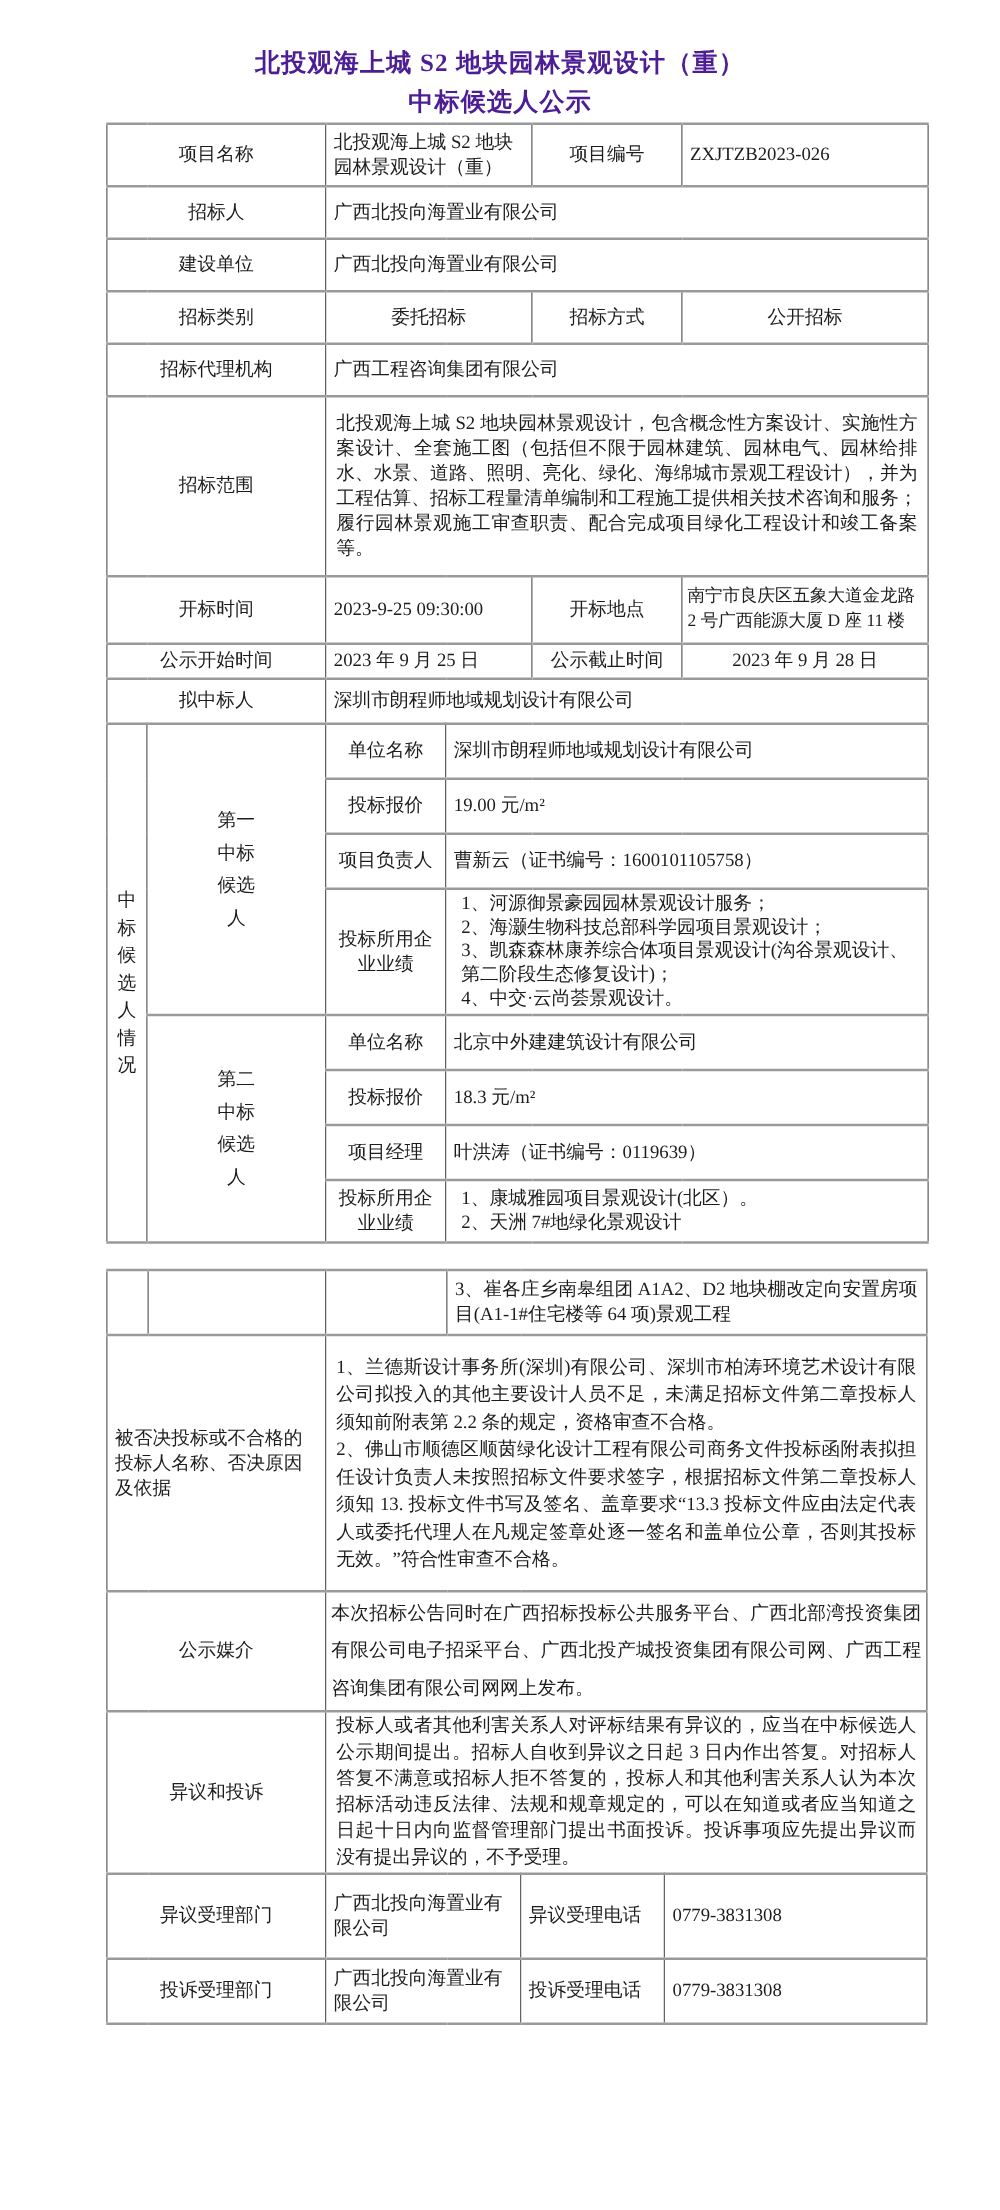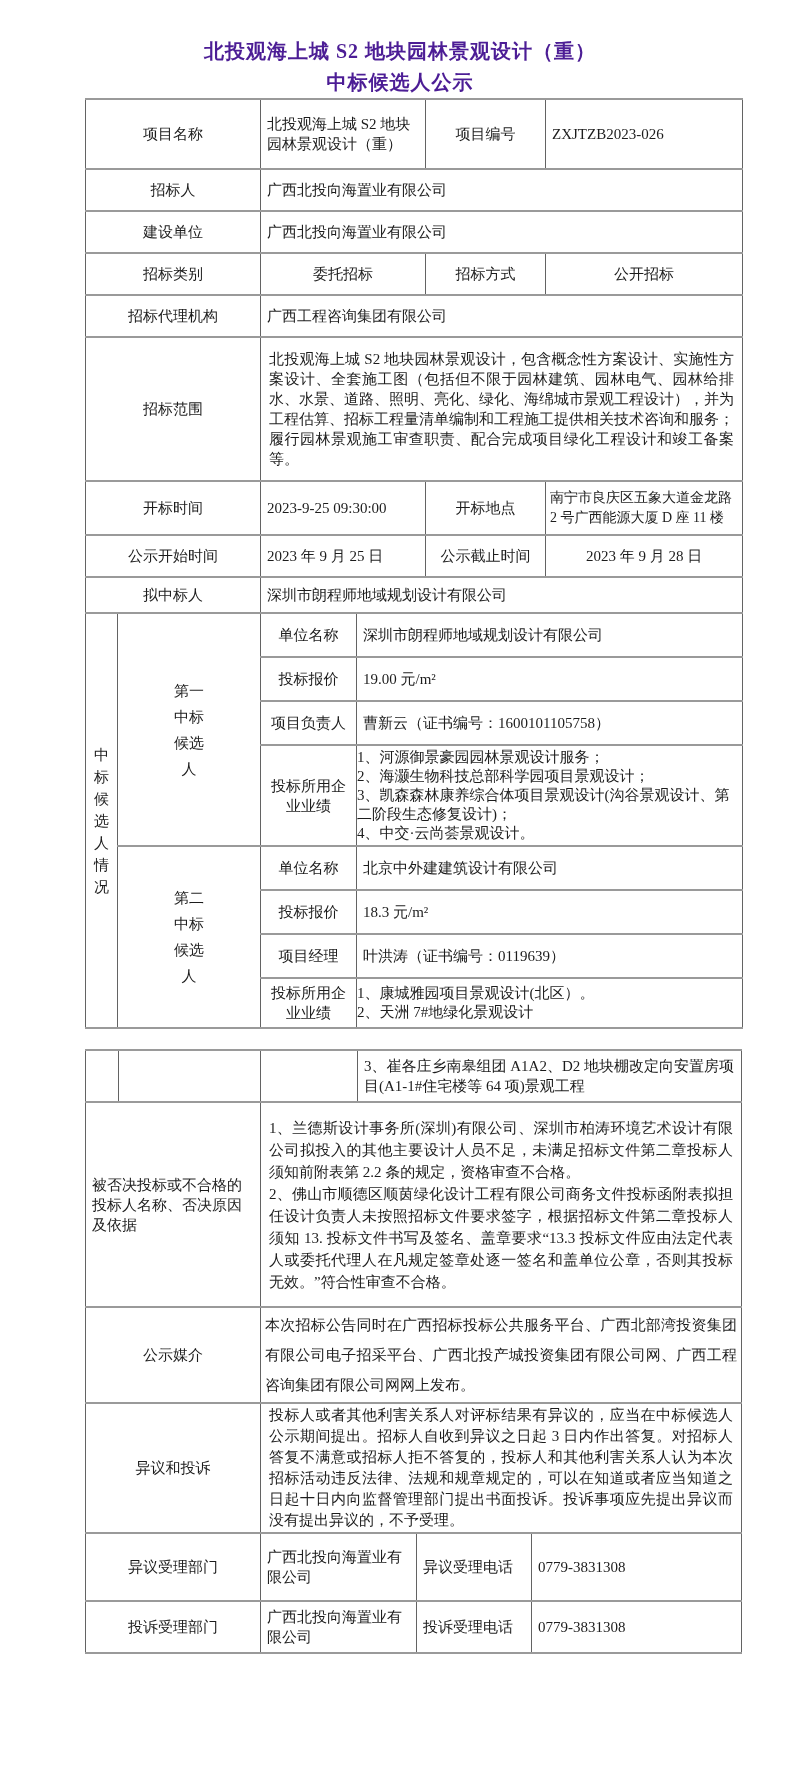--- a/index.html
+++ b/index.html
@@ -46,21 +46,21 @@
     overflow: hidden;
     word-break: break-all;
   }
   .lbl  { text-align: center; padding: 2px 2px; }
   .val  { text-align: left; }
   .ctr  { text-align: center; }
   .pre  { white-space: pre-line; }
   .just { text-align: justify; }
   .rank { line-height: 26px; }
   .vsec { line-height: 22px; padding: 2px 1px; }
-  .records  { line-height: 19px; padding: 2px 0; }
+  .records  { line-height: 19px; padding: 2px 12px; }
   .reclabel { line-height: 20px; }
   .scope    { line-height: 20px; padding: 2px 8px; }
   .addr     { font-size: 14px; line-height: 20px; padding: 2px 4px; }
   .reject   { line-height: 22px; padding: 2px 8px; }
   .media    { line-height: 30px; padding: 2px 4px; }
   .objn     { line-height: 21px; padding: 1px 8px; }
 </style>
 </head>
 <body>
 
@@ -70,21 +70,21 @@
 <table class="doc-table t1">
   <colgroup>
     <col style="width:32px">
       <col style="width:143px">
       <col style="width:96px">
     <col style="width:69px">
       <col style="width:120px">
       <col style="width:197px">
   </colgroup>
   <tbody>
-      <tr style="height:70px">
+      <tr style="height:50px">
     <td colspan="2" class="lbl">项目名称</td>
     <td colspan="2" class="val pre">北投观海上城 S2 地块
 园林景观设计（重）</td>
     <td class="lbl">项目编号</td>
     <td class="val">ZXJTZB2023-026</td>
   </tr>
   <tr style="height:42px">
     <td colspan="2" class="lbl">招标人</td>
     <td colspan="4" class="val">广西北投向海置业有限公司</td>
   </tr>
@@ -105,21 +105,21 @@
   <tr style="height:144px">
     <td colspan="2" class="lbl">招标范围</td>
     <td colspan="4" class="val just scope">北投观海上城 S2 地块园林景观设计，包含概念性方案设计、实施性方案设计、全套施工图（包括但不限于园林建筑、园林电气、园林给排水、水景、道路、照明、亮化、绿化、海绵城市景观工程设计），并为工程估算、招标工程量清单编制和工程施工提供相关技术咨询和服务；履行园林景观施工审查职责、配合完成项目绿化工程设计和竣工备案等。</td>
   </tr>
   <tr style="height:54px">
     <td colspan="2" class="lbl">开标时间</td>
     <td colspan="2" class="val">2023-9-25 09:30:00</td>
     <td class="lbl">开标地点</td>
     <td class="val addr">南宁市良庆区五象大道金龙路 2 号广西能源大厦 D 座 11 楼</td>
   </tr>
-  <tr style="height:42px">
+  <tr style="height:28px">
     <td colspan="2" class="lbl">公示开始时间</td>
     <td colspan="2" class="val">2023 年 9 月 25 日</td>
     <td class="lbl">公示截止时间</td>
     <td class="ctr">2023 年 9 月 28 日</td>
   </tr>
   <tr style="height:36px">
     <td colspan="2" class="lbl">拟中标人</td>
     <td colspan="4" class="val">深圳市朗程师地域规划设计有限公司</td>
   </tr>
   <tr style="height:44px">

